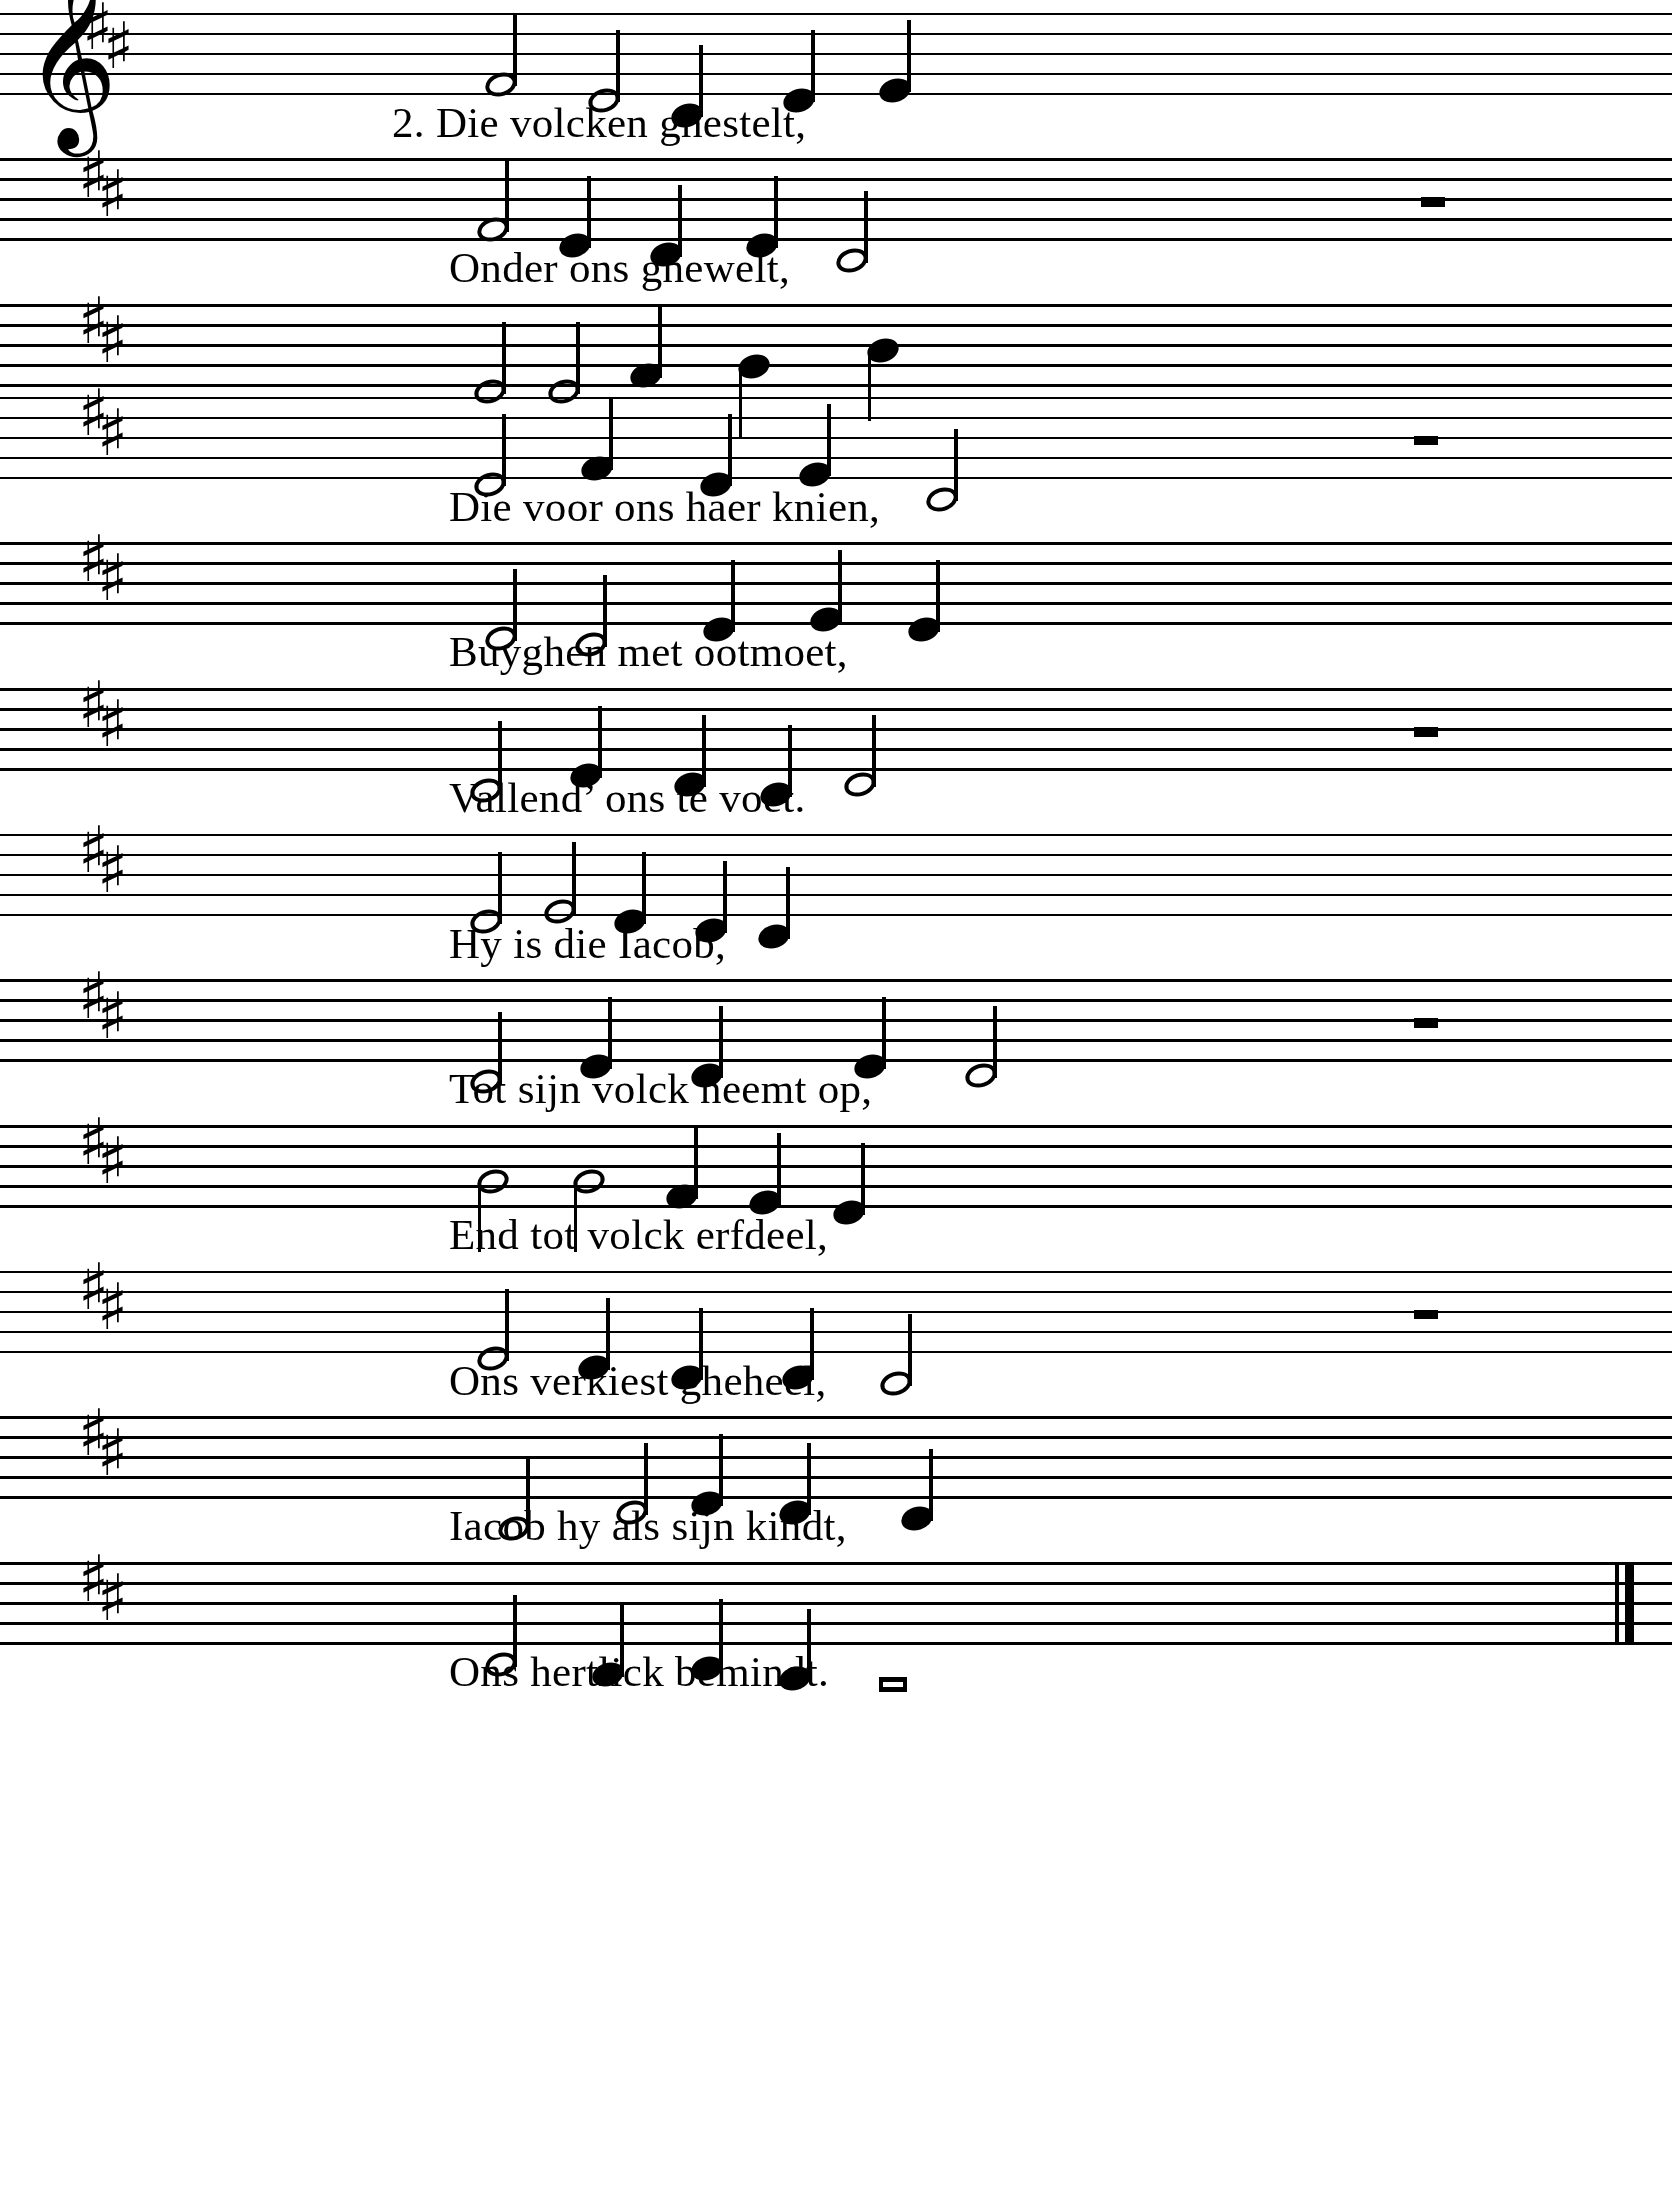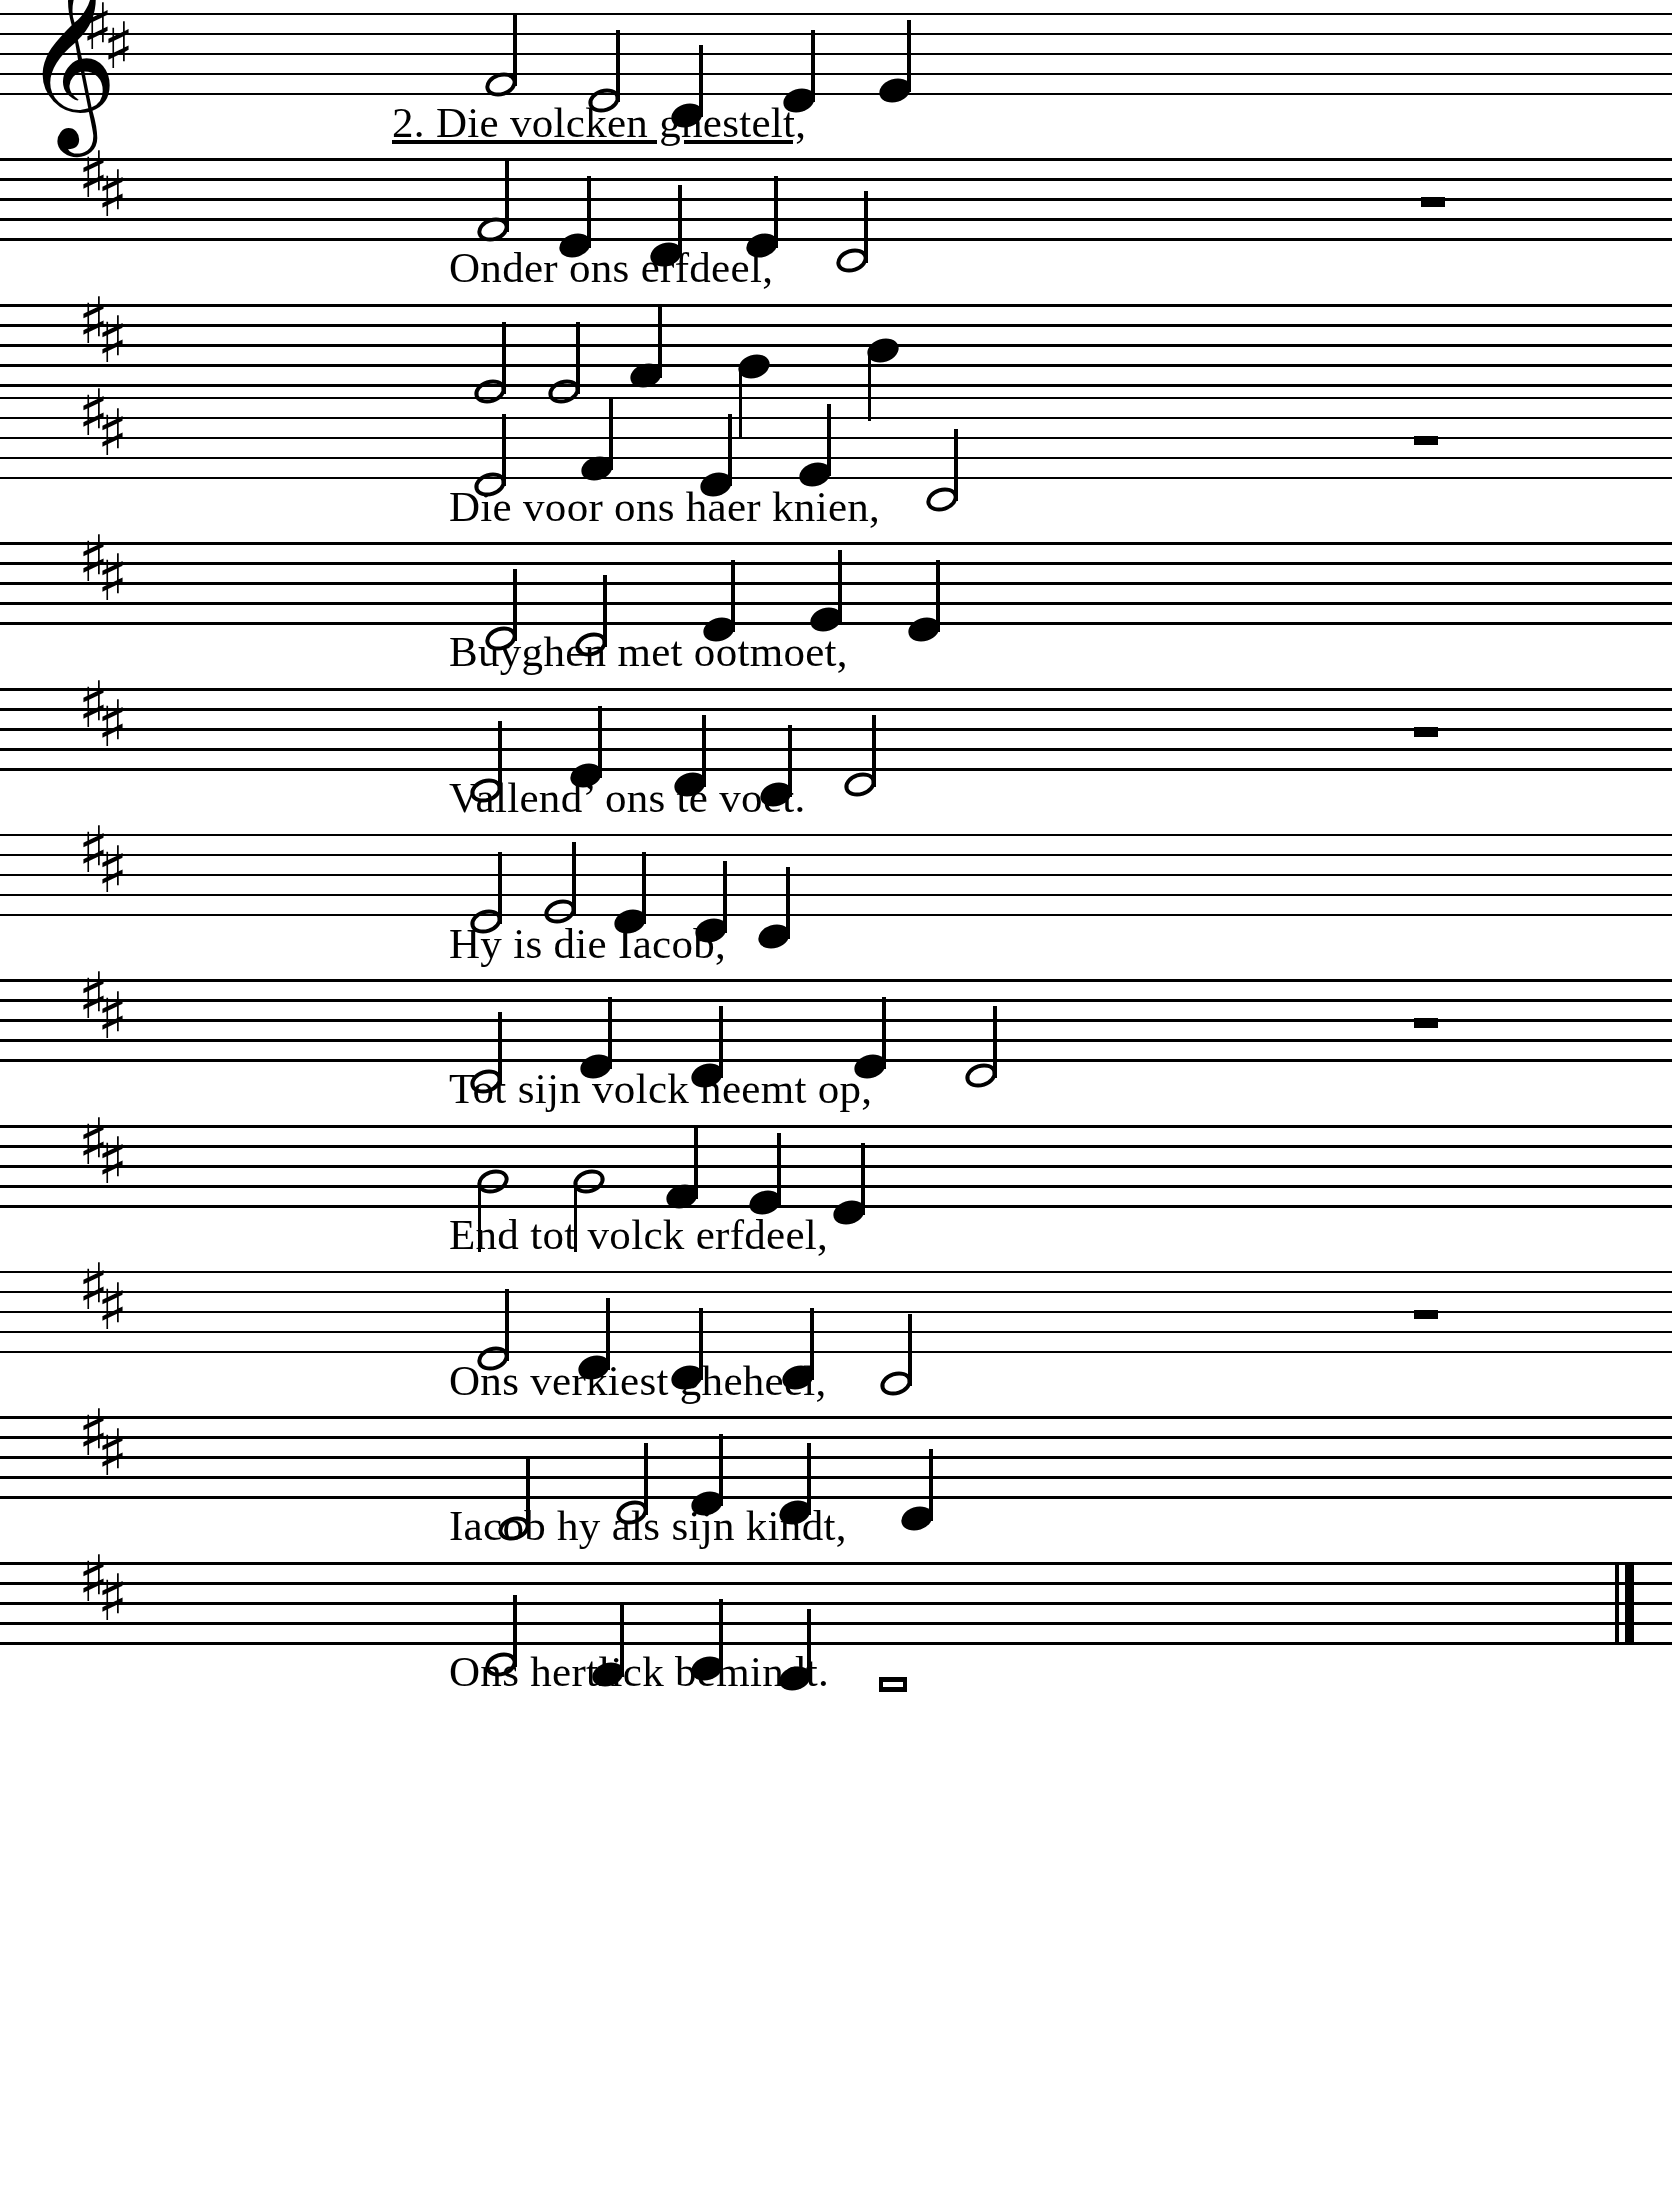--- a/index.html
+++ b/index.html
@@ -155,21 +155,21 @@
   
   .lyric {
     position: relative;
     text-align: left;
     font-size: 43px;
     line-height: 53px;
     letter-spacing: 0.3px;
     padding-left: 449px;
     font-family: "Liberation Serif", serif;
   }
-  .lyric.indent-num { padding-left: 392px; text-decoration: underline; }
+  .lyric.indent-num { padding-left: 392px; }
 </style>
 </head>
 <body>
 
 <div class="page">
   <div id="systems-root">
       <div class="system">
         <div class="staff" style="margin-top: 12.5px;">
           <div class="line l1"></div>
           <div class="line l2"></div>
@@ -226,21 +226,21 @@
           <div class="note filled" style="left: 746px; top: 76px;">
             <div class="head"></div>
             <div class="stem up"></div>
           </div>
           <div class="note open" style="left: 836px; top: 91px;">
             <div class="head"></div>
             <div class="stem up"></div>
           </div>
           <div class="rest" style="left: 1421px; top: 39px;"></div>
         </div>
-        <div class="lyric">Onder ons erfdeel,</div>
+        <div class="lyric">Onder ons ghewelt,</div>
       </div>
       <div class="system">
         <div class="staff" style="margin-top: 9.7px;">
           <div class="line l1"></div>
           <div class="line l2"></div>
           <div class="line l3"></div>
           <div class="line l4"></div>
           <div class="line l5"></div>
           <div class="keysig s1">♯</div>
           <div class="keysig s2">♯</div>

